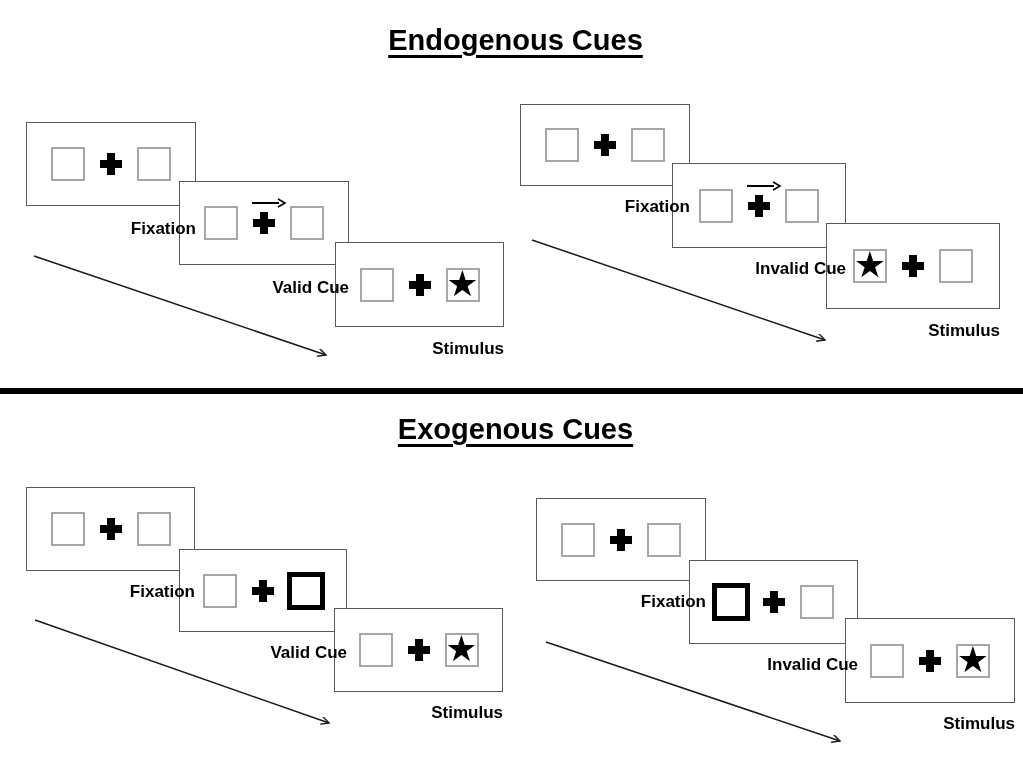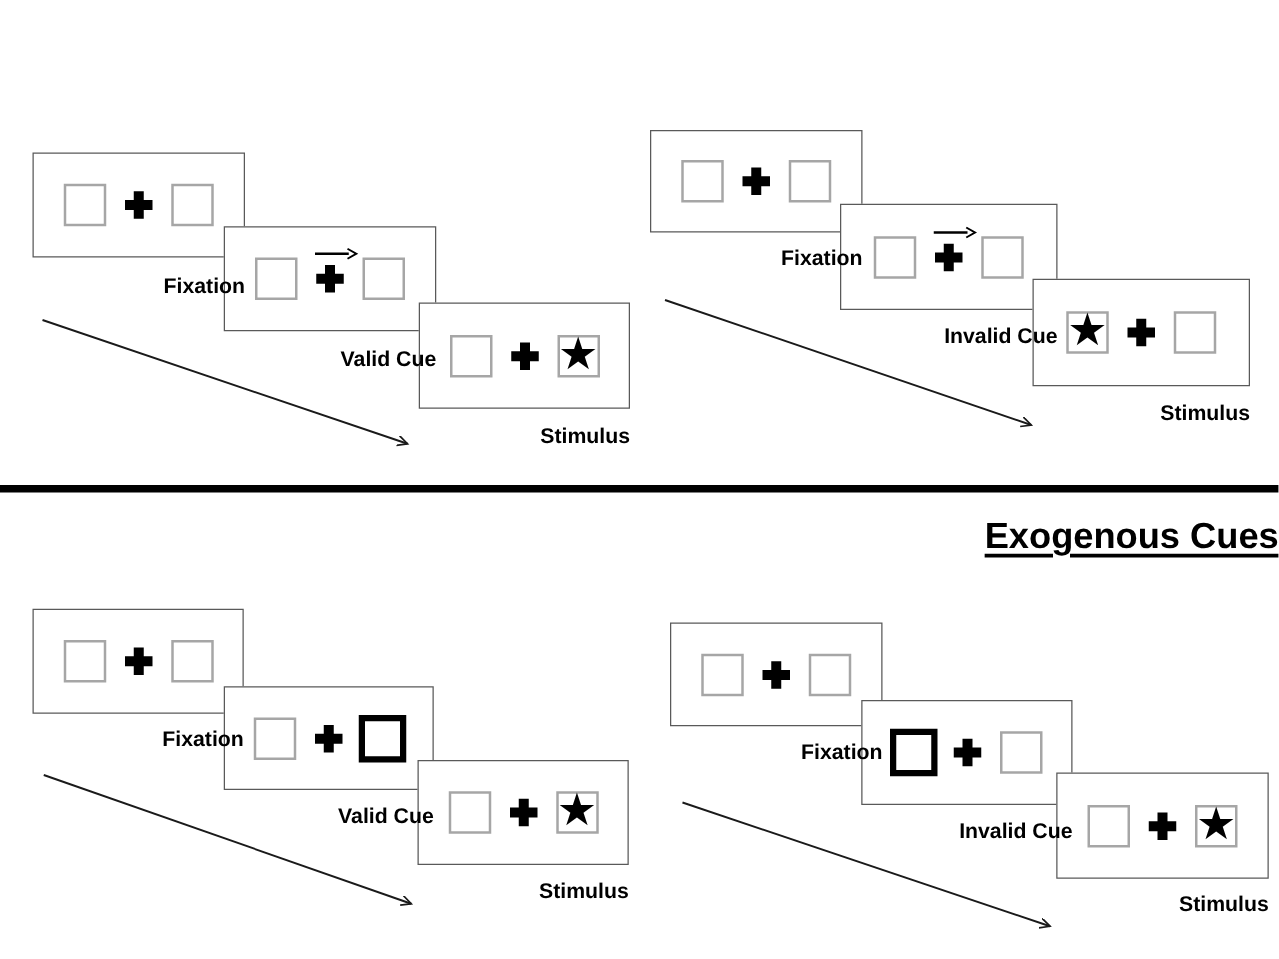--- a/index.html
+++ b/index.html
@@ -22,20 +22,23 @@
         transform:translateY(-1px);pointer-events:none;}
   .plabel{position:absolute;text-align:right;font-size:17px;font-weight:bold;line-height:22px;z-index:6;}
   .divider{position:absolute;left:0;top:388px;width:1023px;height:6px;background:#000;}
   .seq-arrow{position:absolute;overflow:visible;}
 </style>
 </head>
 <body>
 
 <div id="stage">
 
+  <div class="section-title" style="top:24px;">
+    <span>Endogenous Cues</span>
+  </div>
 
   <div class="panel" style="left:26px;top:122px;width:170px;height:84px;z-index:1">
     <div class="sq"></div>
     <div class="plus-wrap">
       <div class="plus"></div>
     </div>
     <div class="sq"></div>
   </div>
   <div class="plabel" style="left:26px;top:218px;width:170px">Fixation</div>
 
@@ -109,21 +112,21 @@
     <defs>
         <marker id="ah2" markerWidth="12" markerHeight="12" refX="8" refY="4" orient="auto" markerUnits="userSpaceOnUse">
       <path d="M0 0 L8 4 L0 8" fill="none" stroke="#1a1a1a" stroke-width="1.4"></path>
         </marker>
       </defs>
     <line x1="4" y1="6" x2="297" y2="106" stroke="#1a1a1a" stroke-width="1.5" marker-end="url(#ah2)"></line>
   </svg>
 
   <div class="divider"></div>
 
-  <div class="section-title" style="top:413px;text-align:right;">
+  <div class="section-title" style="top:413px;">
     <span>Exogenous Cues</span>
   </div>
 
   <div class="panel" style="left:26px;top:487px;width:169px;height:84px;z-index:1">
     <div class="sq"></div>
     <div class="plus-wrap">
       <div class="plus"></div>
     </div>
     <div class="sq"></div>
   </div>

